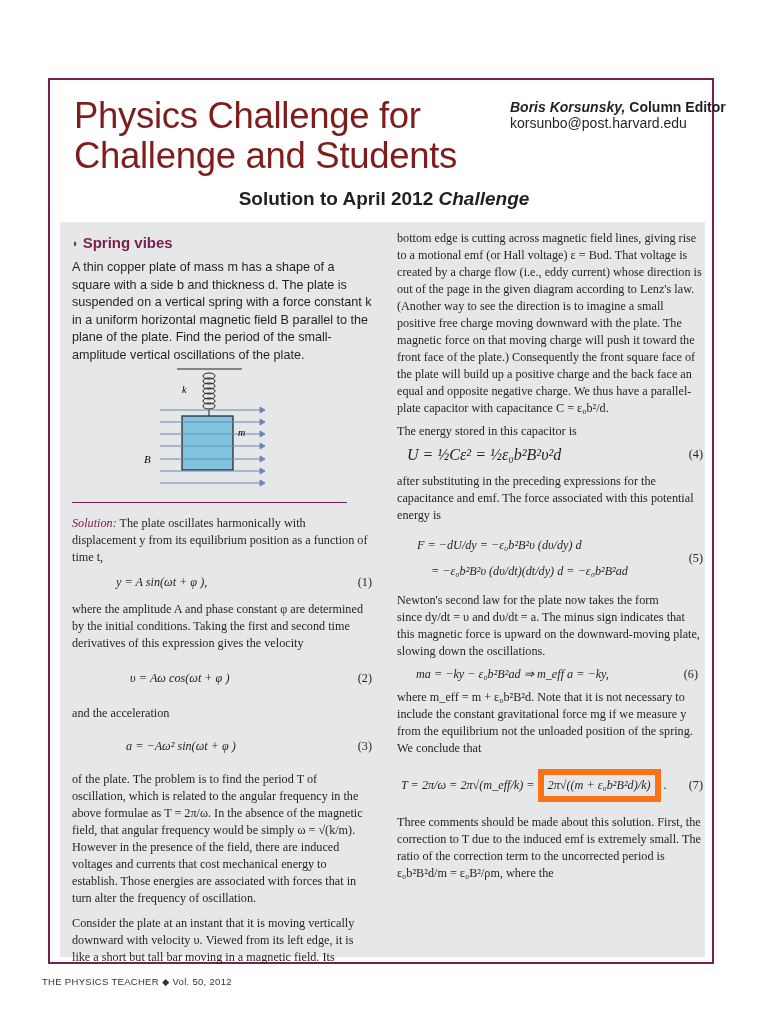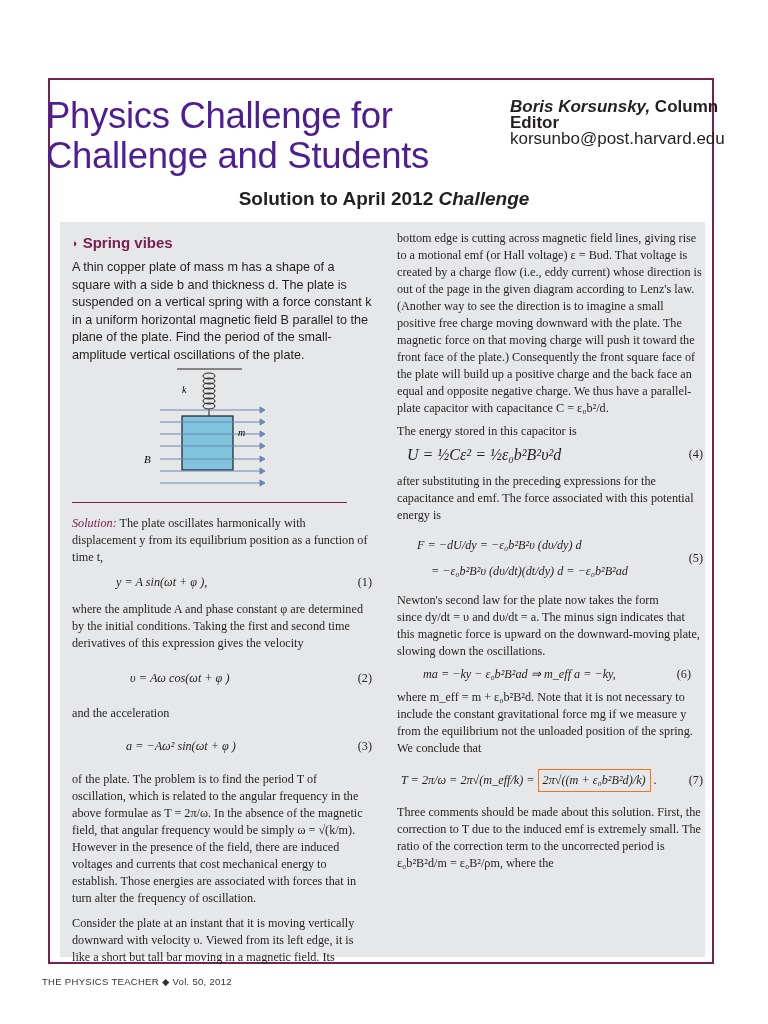--- a/index.html
+++ b/index.html
@@ -1,23 +1,23 @@
 <!DOCTYPE html>
 <html><head>
 <meta charset="utf-8">
 <style>
   html, body { margin:0; padding:0; }
   body { width:768px; height:1024px; background:#ffffff; position:relative; overflow:hidden;
          font-family:"Liberation Serif", serif; color:#231f20; }
   .frame { position:absolute; left:48px; top:78px; width:666px; height:886px;
            border:2px solid #7a2050; box-sizing:border-box; background:#fff; }
-  .title { position:absolute; left:46px; top:96px; font-family:"Liberation Sans", sans-serif;
-           font-size:36.5px; line-height:40px; color:#4c1d95; font-weight:normal; letter-spacing:-0.3px; }
+  .title { position:absolute; left:74px; top:96px; font-family:"Liberation Sans", sans-serif;
+           font-size:36.5px; line-height:40px; color:#7f1d1d; font-weight:normal; letter-spacing:-0.3px; }
   .editor { position:absolute; left:510px; top:99px; font-family:"Liberation Sans", sans-serif;
-            font-size:17px; line-height:16px; color:#231f20; }
+            font-size:14px; line-height:16px; color:#231f20; }
   .editor .name { font-weight:bold; }
   .editor .name i { font-style:italic; }
   .subtitle { position:absolute; left:0; width:768px; top:188px; text-align:center;
               font-family:"Liberation Sans", sans-serif; font-size:19px; font-weight:bold; }
   .subtitle i { font-style:italic; }
   .panel { position:absolute; left:60px; top:222px; width:645px; height:735px; background:#e6e7e8; }
   .col-left { position:absolute; left:72px; top:230px; width:300px; }
   .col-right { position:absolute; left:397px; top:230px; width:306px; }
   .problem-head { font-family:"Liberation Sans", sans-serif; font-weight:bold; font-size:15px;
                   color:#7a2050; margin-top:4px; display:flex; align-items:center; gap:4px; }
@@ -27,21 +27,21 @@
   .diagram { position:relative; height:135px; margin-top:2px; }
   .rule { position:absolute; left:72px; top:502px; width:275px; height:1px; background:#7a2050; }
   .body { font-size:12.2px; line-height:17px; }
   .p { margin:0; }
   .eq { display:flex; justify-content:space-between; align-items:center; margin:8px 0; }
   .eq .math { font-style:italic; }
   .eq .num { font-style:normal; }
   .sol-label { color:#7a2050; font-style:italic; }
   .footer { position:absolute; left:42px; top:976px; font-family:"Liberation Sans", sans-serif;
             font-size:9.5px; color:#333; letter-spacing:0.3px; }
-  .boxed { border:1px solid #f97316; padding:2px 4px; display:inline-block; }
+  .boxed { border:6px solid #f97316; padding:2px 4px; display:inline-block; }
 </style>
 </head>
 <body>
 
 <div class="frame"></div>
 
 <div class="title">
   <div>Physics Challenge for</div>
   <div>Challenge and Students</div>
 </div>
@@ -131,21 +131,21 @@
   <p class="p">after substituting in the preceding expressions for the capacitance and emf. The force associated with this potential energy is</p>
   <div class="eq" style="padding-left:20px; margin:8px 0;">
     <div class="math" style="line-height:26px;">
       <div>F = −dU/dy = −ε₀b²B²υ (dυ/dy) d</div>
       <div style="padding-left:14px;">= −ε₀b²B²υ (dυ/dt)(dt/dy) d = −ε₀b²B²ad</div>
     </div>
     <span class="num">(5)</span>
   </div>
   <p class="p" style="margin-top:6px;">Newton's second law for the plate now takes the form</p>
   <p class="p">since dy/dt = υ and dυ/dt = a. The minus sign indicates that this magnetic force is upward on the downward-moving plate, slowing down the oscillations.</p>
-  <div class="eq" style="padding-left:14px; margin:6px 12px;">
+  <div class="eq" style="padding-left:14px; margin:6px 5px;">
       <span class="math">ma = −ky − ε₀b²B²ad   ⇒   m_eff a = −ky,</span>
       <span class="num">(6)</span>
     </div>
   <p class="p">where m_eff = m + ε₀b²B²d. Note that it is not necessary to include the constant gravitational force mg if we measure y from the equilibrium not the unloaded position of the spring. We conclude that</p>
   <div class="eq" style="padding-left:4px; margin:12px 0;">
     <span class="math"><span>T = 2π/ω = 2π√(m_eff/k) =</span> <span class="boxed">2π√((m + ε₀b²B²d)/k)</span> .</span>
     <span class="num">(7)</span>
   </div>
   <p class="p">Three comments should be made about this solution. First, the correction to T due to the induced emf is extremely small. The ratio of the correction term to the uncorrected period is ε₀b²B²d/m = ε₀B²/ρm, where the</p>
 </div>

